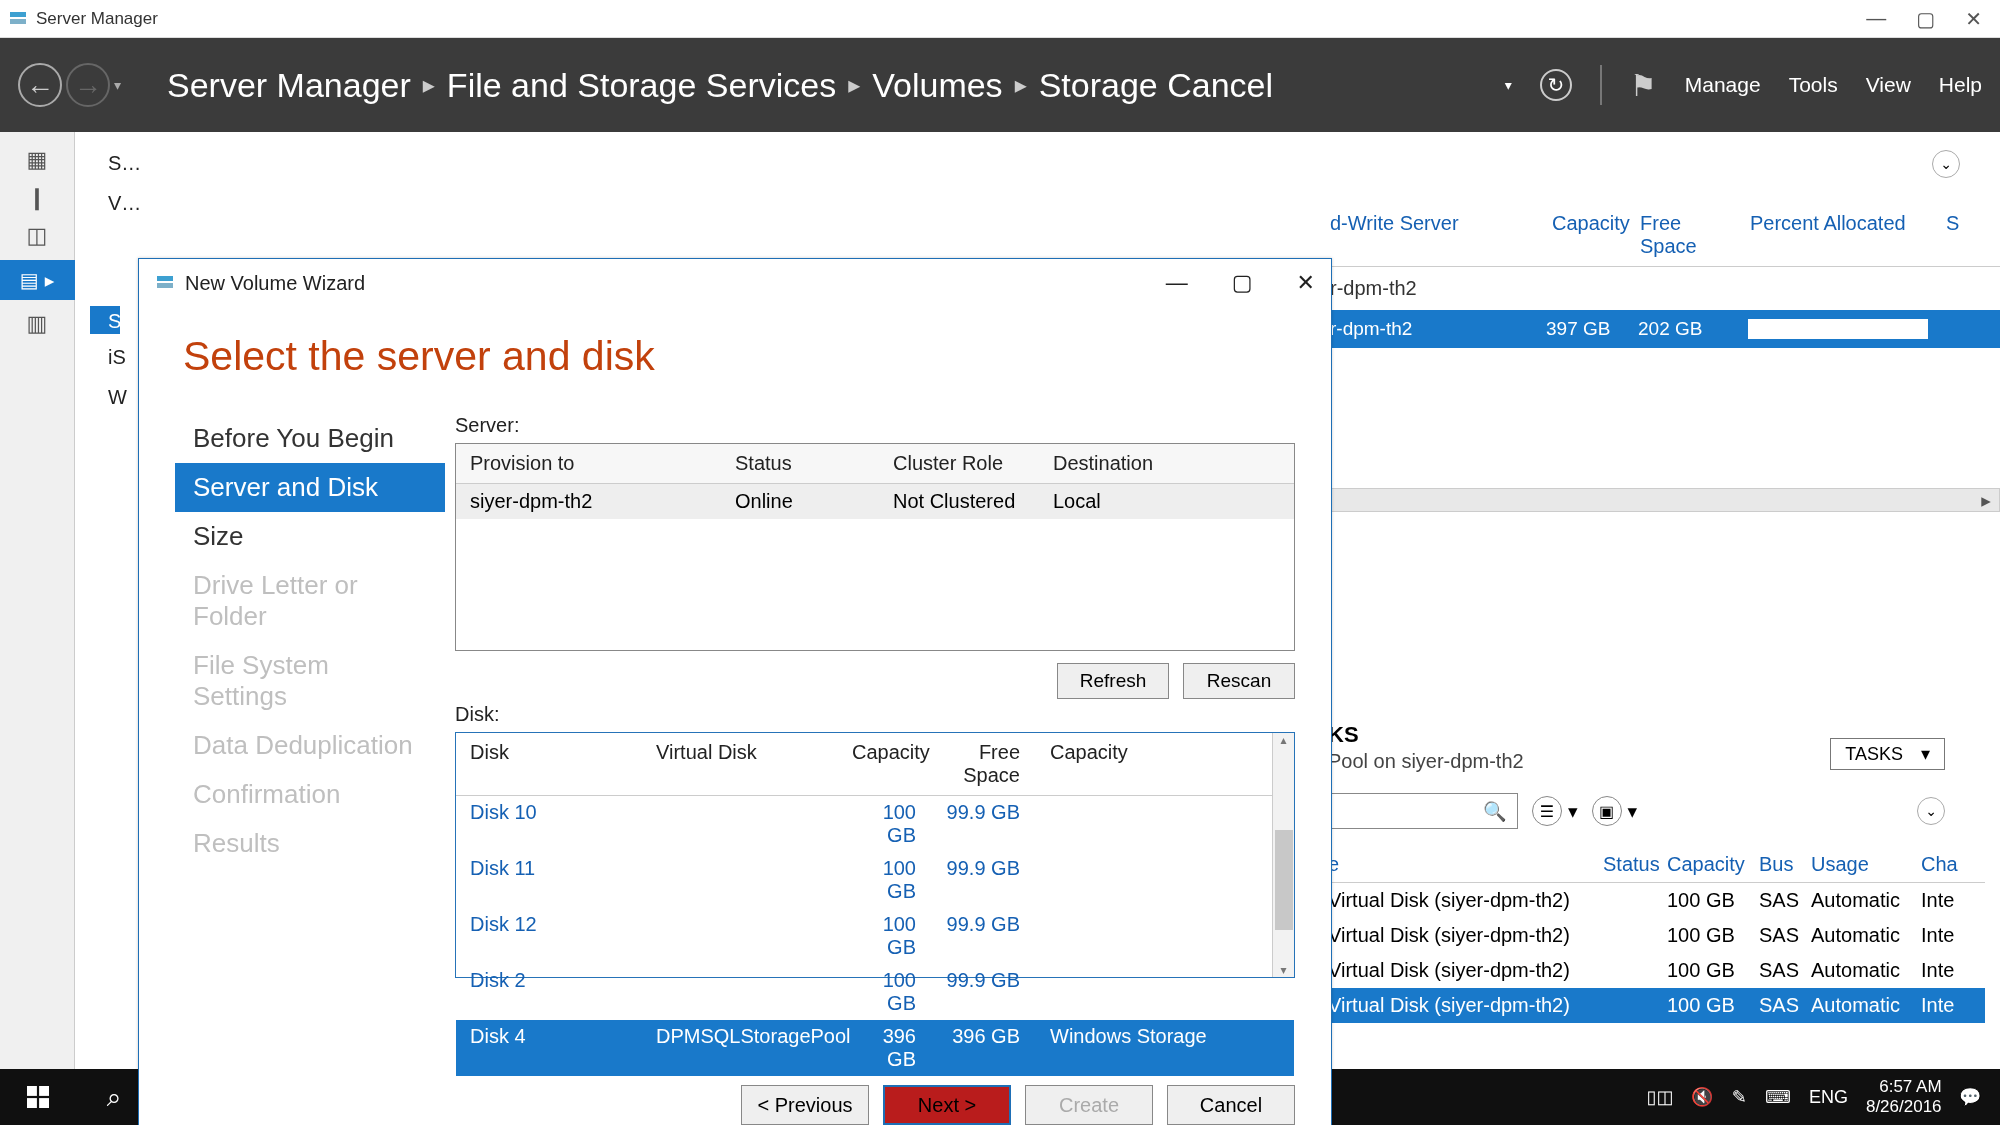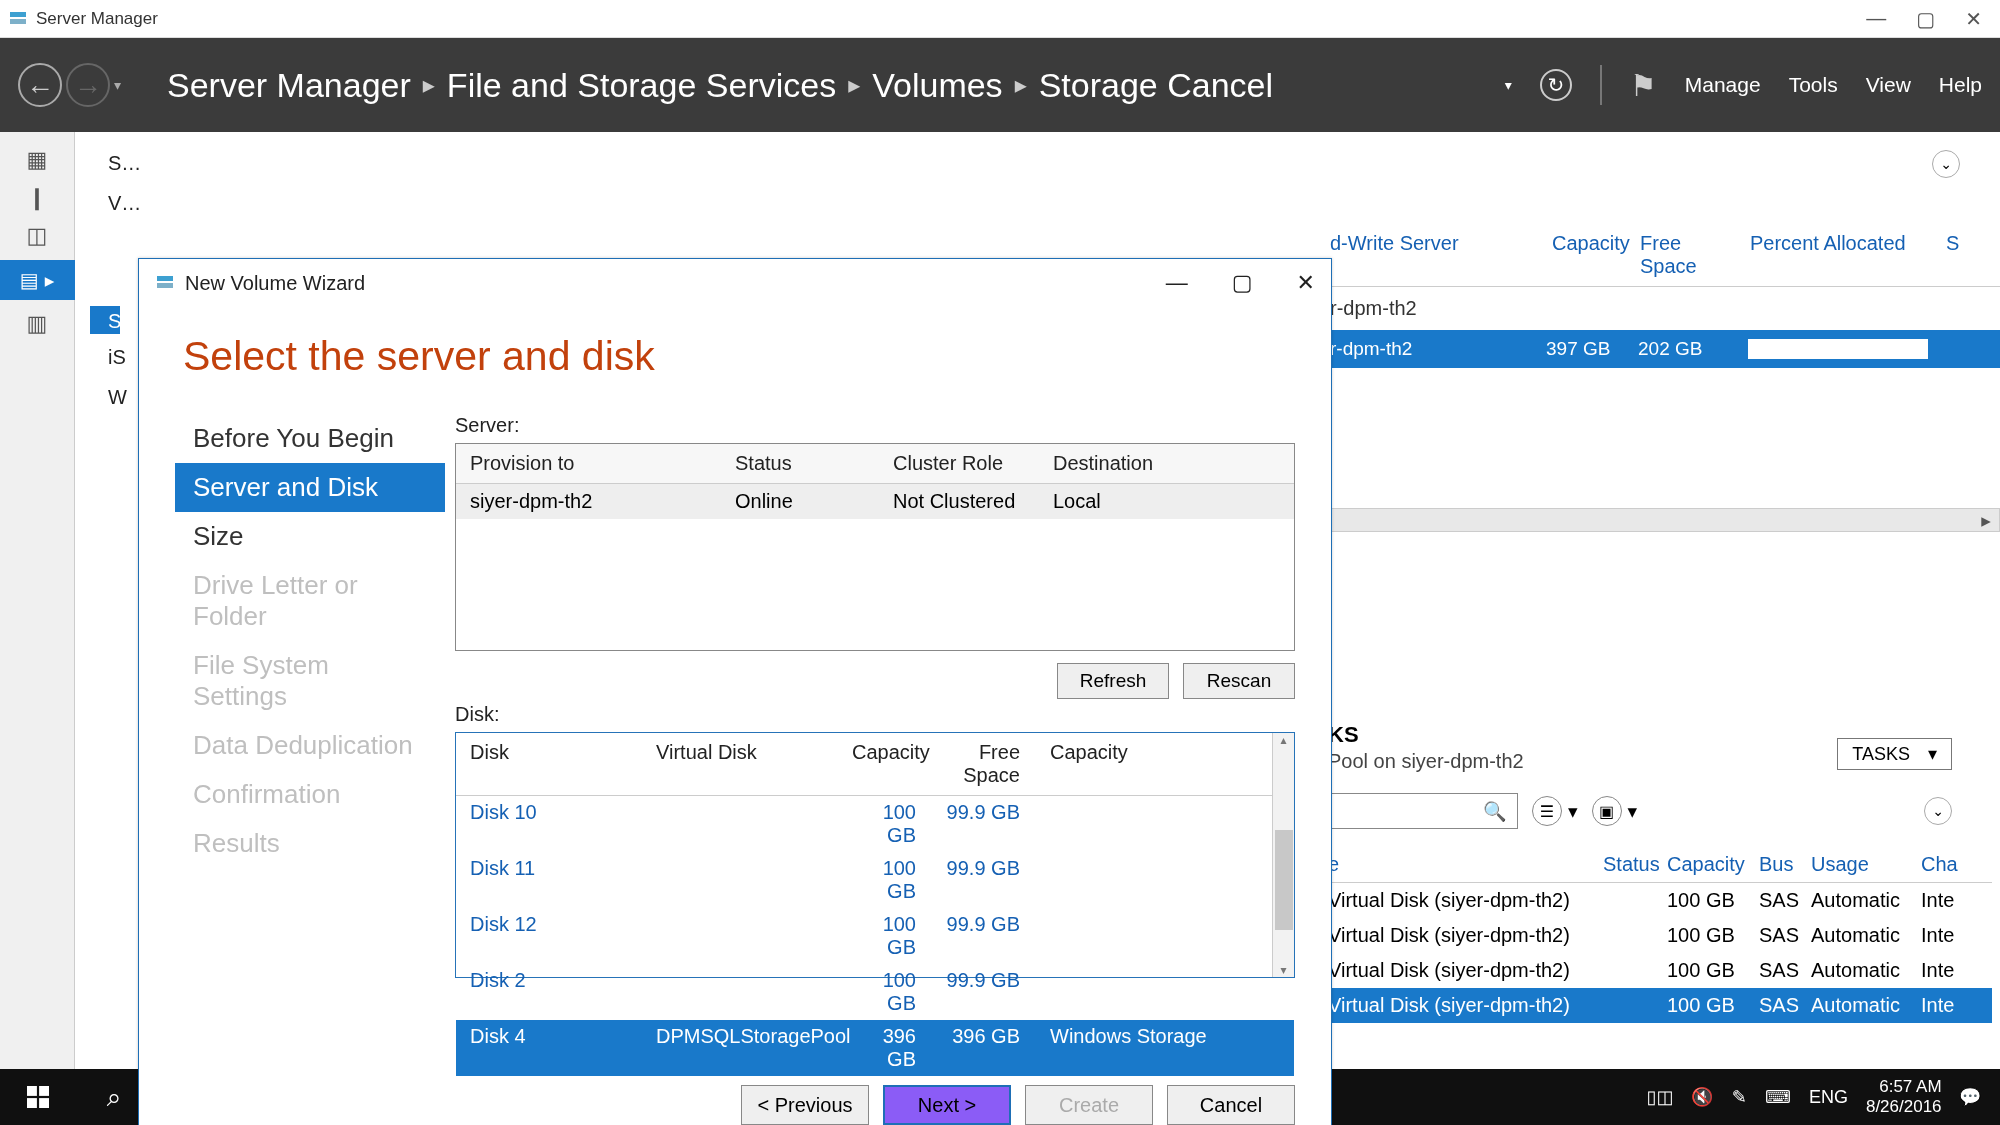--- a/index.html
+++ b/index.html
@@ -38,28 +38,28 @@
 
 .leftlabels { position:absolute; left: 108px; top: 20px; display:flex; flex-direction:column; gap:12px; font-size:20px; color:#222; }
 .leftlabels .lrow { height: 28px; }
 .leftlabels .lrow.sel { background:#1979ca; color:#fff; padding:4px 0; margin-left:-18px; padding-left:18px; width:30px; }
 
 
 .bgpane { position:absolute; left: 1330px; top: 12px; right: 0; }
 .bgpane .hdrrow { display:flex; align-items:center; height: 40px; justify-content: flex-end; padding-right: 40px; }
 .dropbtn { width:28px; height:28px; border:1px solid #aaa; border-radius:50%; display:flex; align-items:center; justify-content:center; font-size:14px; }
 .bgcols { display:flex; color:#1560b3; font-size:20px; border-bottom:1px solid #ccc; padding-bottom:8px; }
-.bgcols div { padding-right: 18px; margin-top: 20px; }
+.bgcols div { padding-right: 18px; }
 .bgrow1 { padding: 10px 0; font-size:20px; color:#333; }
 .bgrow2 { background:#1979ca; color:#fff; padding:8px 0; display:flex; align-items:center; }
 .bgrow2 .bar { width:180px; height:20px; background:#fff; margin-left:14px; }
 .bgscroll { margin-top: 140px; height: 24px; background:#e8e8e8; border:1px solid #ccc; position:relative; }
 .bgscroll .thumb { position:absolute; right:0; top:0; width:26px; height:22px; display:flex; align-items:center; justify-content:center; color:#555; }
 
-.bgpane2 { position:absolute; left:1328px; top:590px; right:8px; }
+.bgpane2 { position:absolute; left:1328px; top:590px; right:15px; }
 .kshead { font-weight:600; font-size:22px; }
 .kssub { font-size:20px; color:#444; margin-top:2px; }
 .tasksbtn { position:absolute; right:40px; top:16px; border:1px solid #777; padding:4px 14px; font-size:18px; display:flex; align-items:center; gap:18px; background:#fff; }
 .ksfilter { margin-top: 20px; display:flex; align-items:center; gap:14px; }
 .ksfilter .sbox { border:1px solid #888; height:36px; width:190px; display:flex; align-items:center; justify-content:flex-end; padding-right:10px; }
 .ksfilter .circ { width:30px; height:30px; border:1px solid #888; border-radius:50%; display:flex; align-items:center; justify-content:center; font-size:16px; }
 .ksfilter .dropb { position:absolute; right:40px; }
 .kscols { margin-top:24px; display:flex; color:#1560b3; font-size:20px; border-bottom:1px solid #ccc; padding-bottom:6px; }
 .ksrow { display:flex; font-size:20px; padding:6px 0; }
 .ksrow.sel { background:#1979ca; color:#fff; }
@@ -96,21 +96,21 @@
 .disk-grid .ghead div { padding:8px 14px; font-size:20px; color:#222; }
 .disk-grid .dscroll { position:absolute; right:0; top:0; bottom:0; width:22px; background:#f2f2f2; border-left:1px solid #ccc; display:flex; flex-direction:column; justify-content:space-between; align-items:center; font-size:12px; color:#777; }
 .disk-grid .dscroll .thumb { background:#c8c8c8; width:18px; height:100px; margin-top:50px; }
 .disk-grid .drow { display:flex; font-size:20px; color:#1560b3; padding: 3px 0; }
 .disk-grid .drow.sel { background:#1979ca; color:#fff; }
 .disk-grid .drow div { padding: 2px 14px; }
 .d1{width:186px} .d2{width:196px} .d3{width:92px; text-align:right} .d4{width:106px; text-align:right; padding-right:16px!important} .d5{flex:1}
 
 .wiz-footer { position:absolute; bottom:20px; right:36px; display:flex; gap:14px; }
 .wiz-footer button { width:128px; height:40px; border:1px solid #888; background:#efefef; font-size:20px; cursor:pointer; }
-.wiz-footer button.primary { border:2px solid #1e6fb6; background:#8b5cf6; }
+.wiz-footer button.primary { border:2px solid #1e6fb6; background:#b91c1c; }
 .wiz-footer button.disabled { color:#aaa; }
 
 
 .taskbar { position:absolute; left:0; right:0; bottom:0; height:56px; background:#101010; display:flex; align-items:center; color:#fff; }
 .taskbar .tleft { display:flex; align-items:center; height:100%; }
 .taskbar .titem { width:76px; height:56px; display:flex; align-items:center; justify-content:center; font-size:26px; }
 .taskbar .titem.running { background:#1a3e5c; border-bottom:3px solid #5cb3ff; }
 .taskbar .titem.running2 { border-bottom:3px solid #5cb3ff; }
 .taskbar .tright { margin-left:auto; display:flex; align-items:center; gap:18px; padding-right:18px; font-size:18px; }
 .taskbar .clock { text-align:right; font-size:17px; line-height:1.15; }

